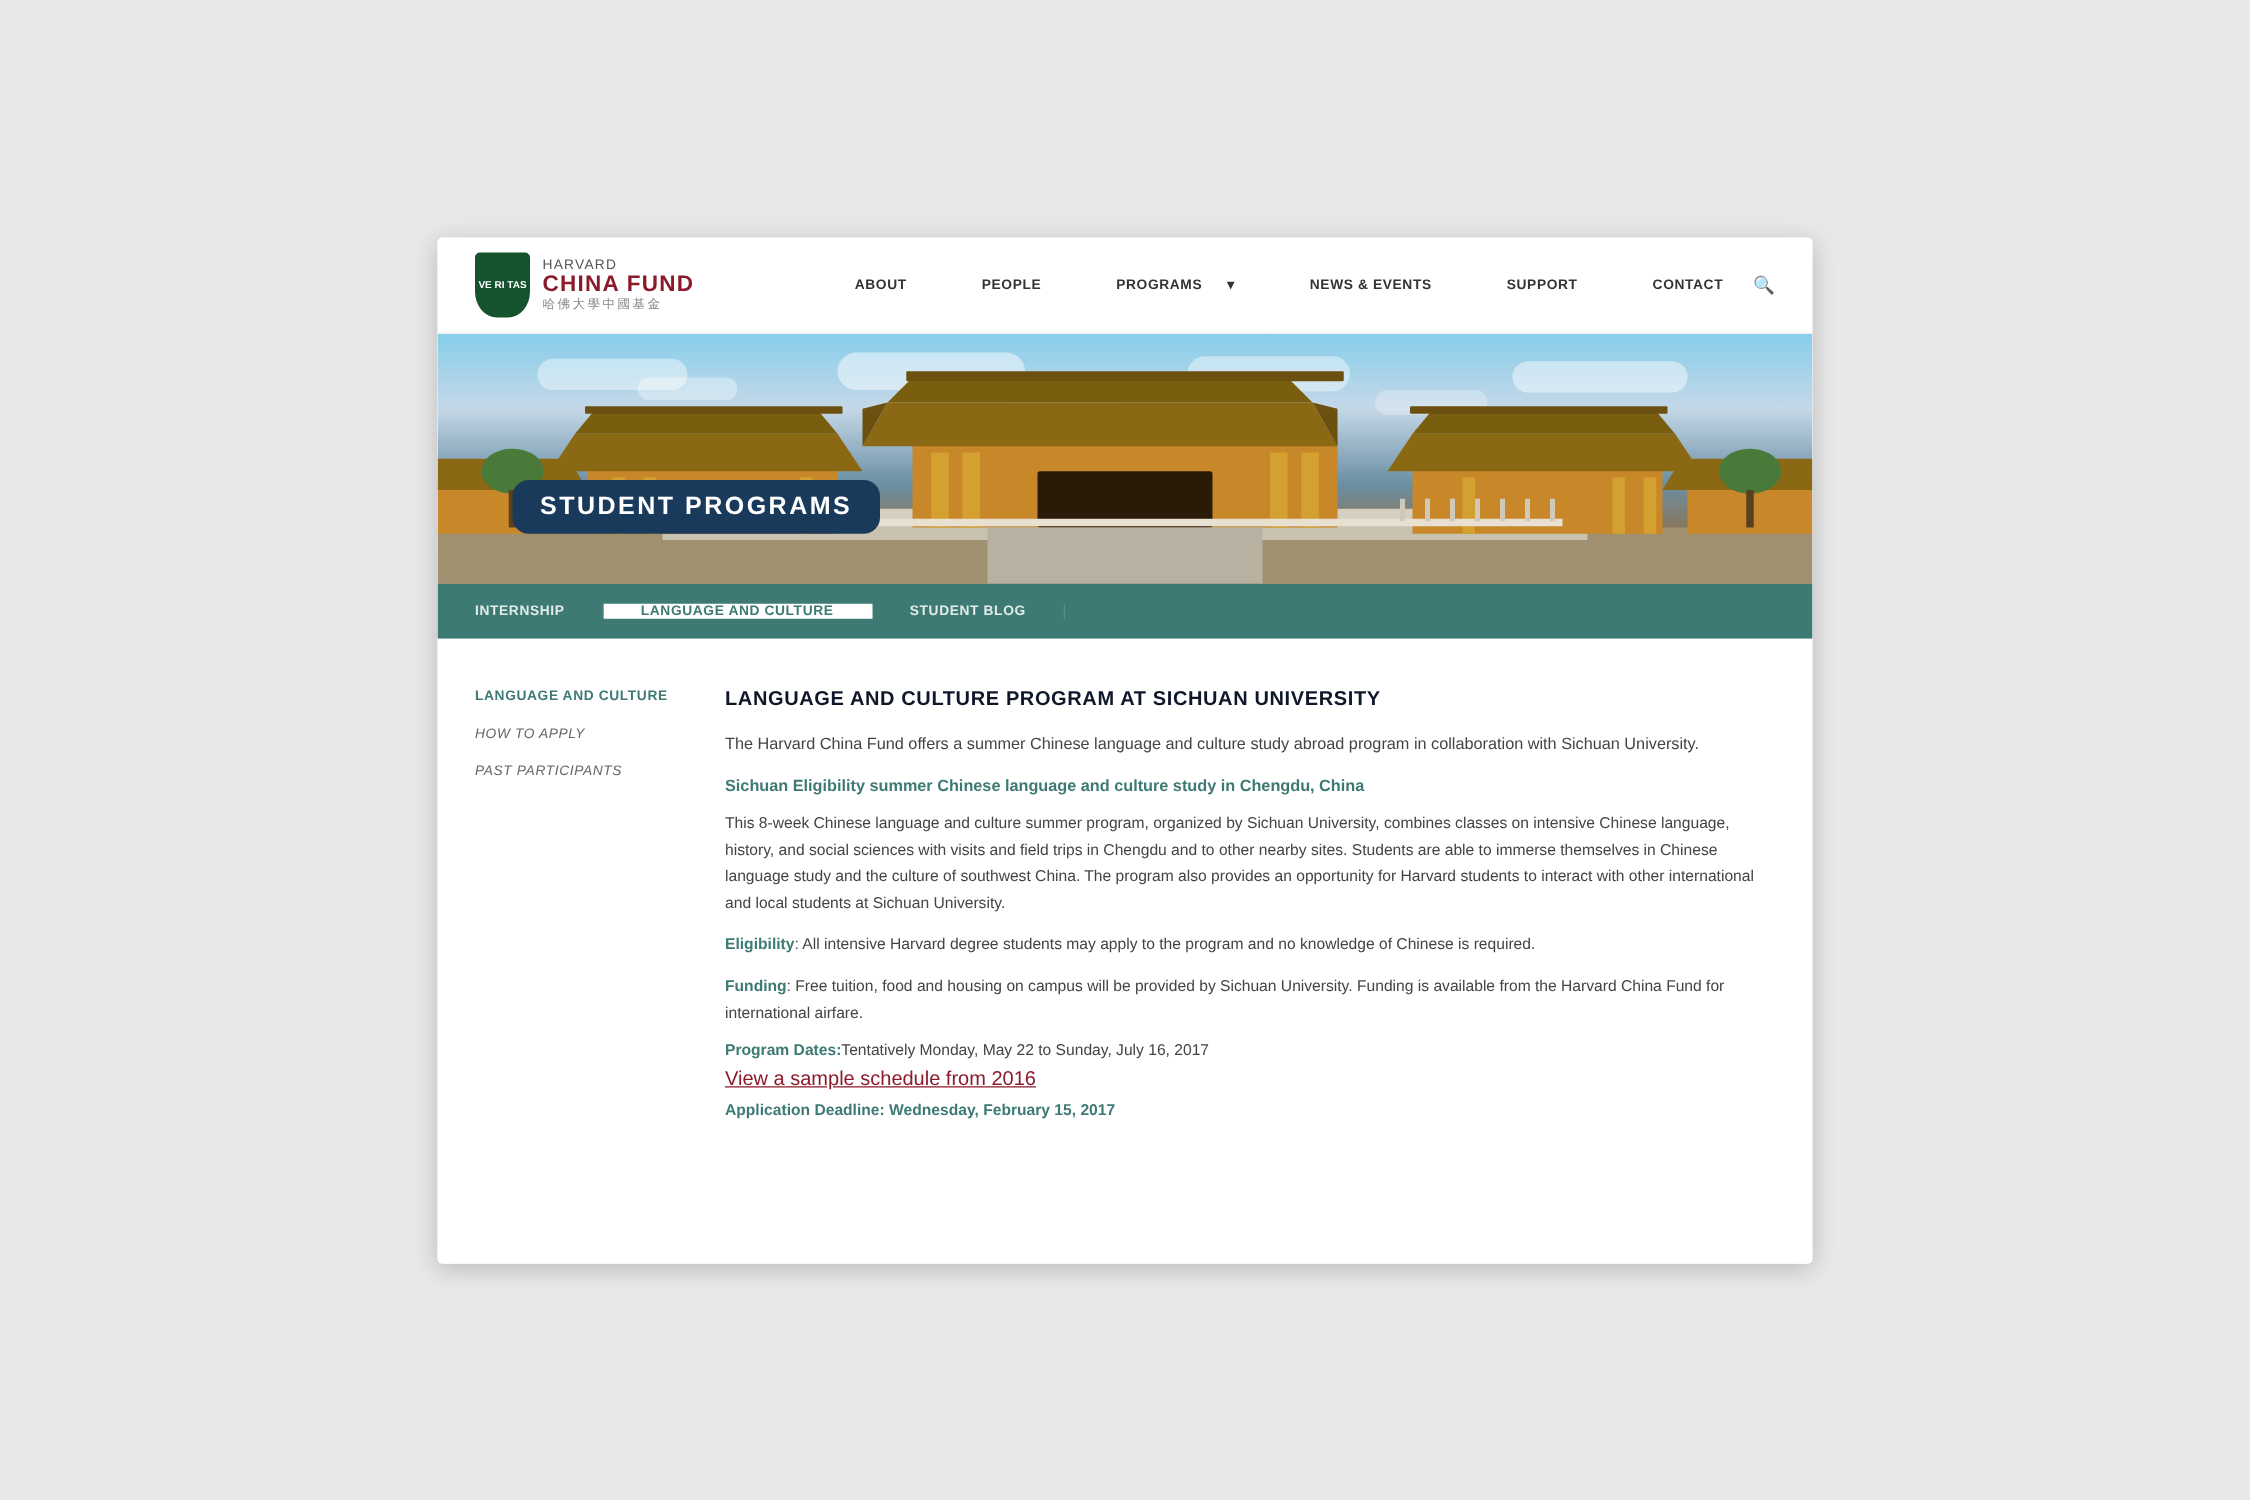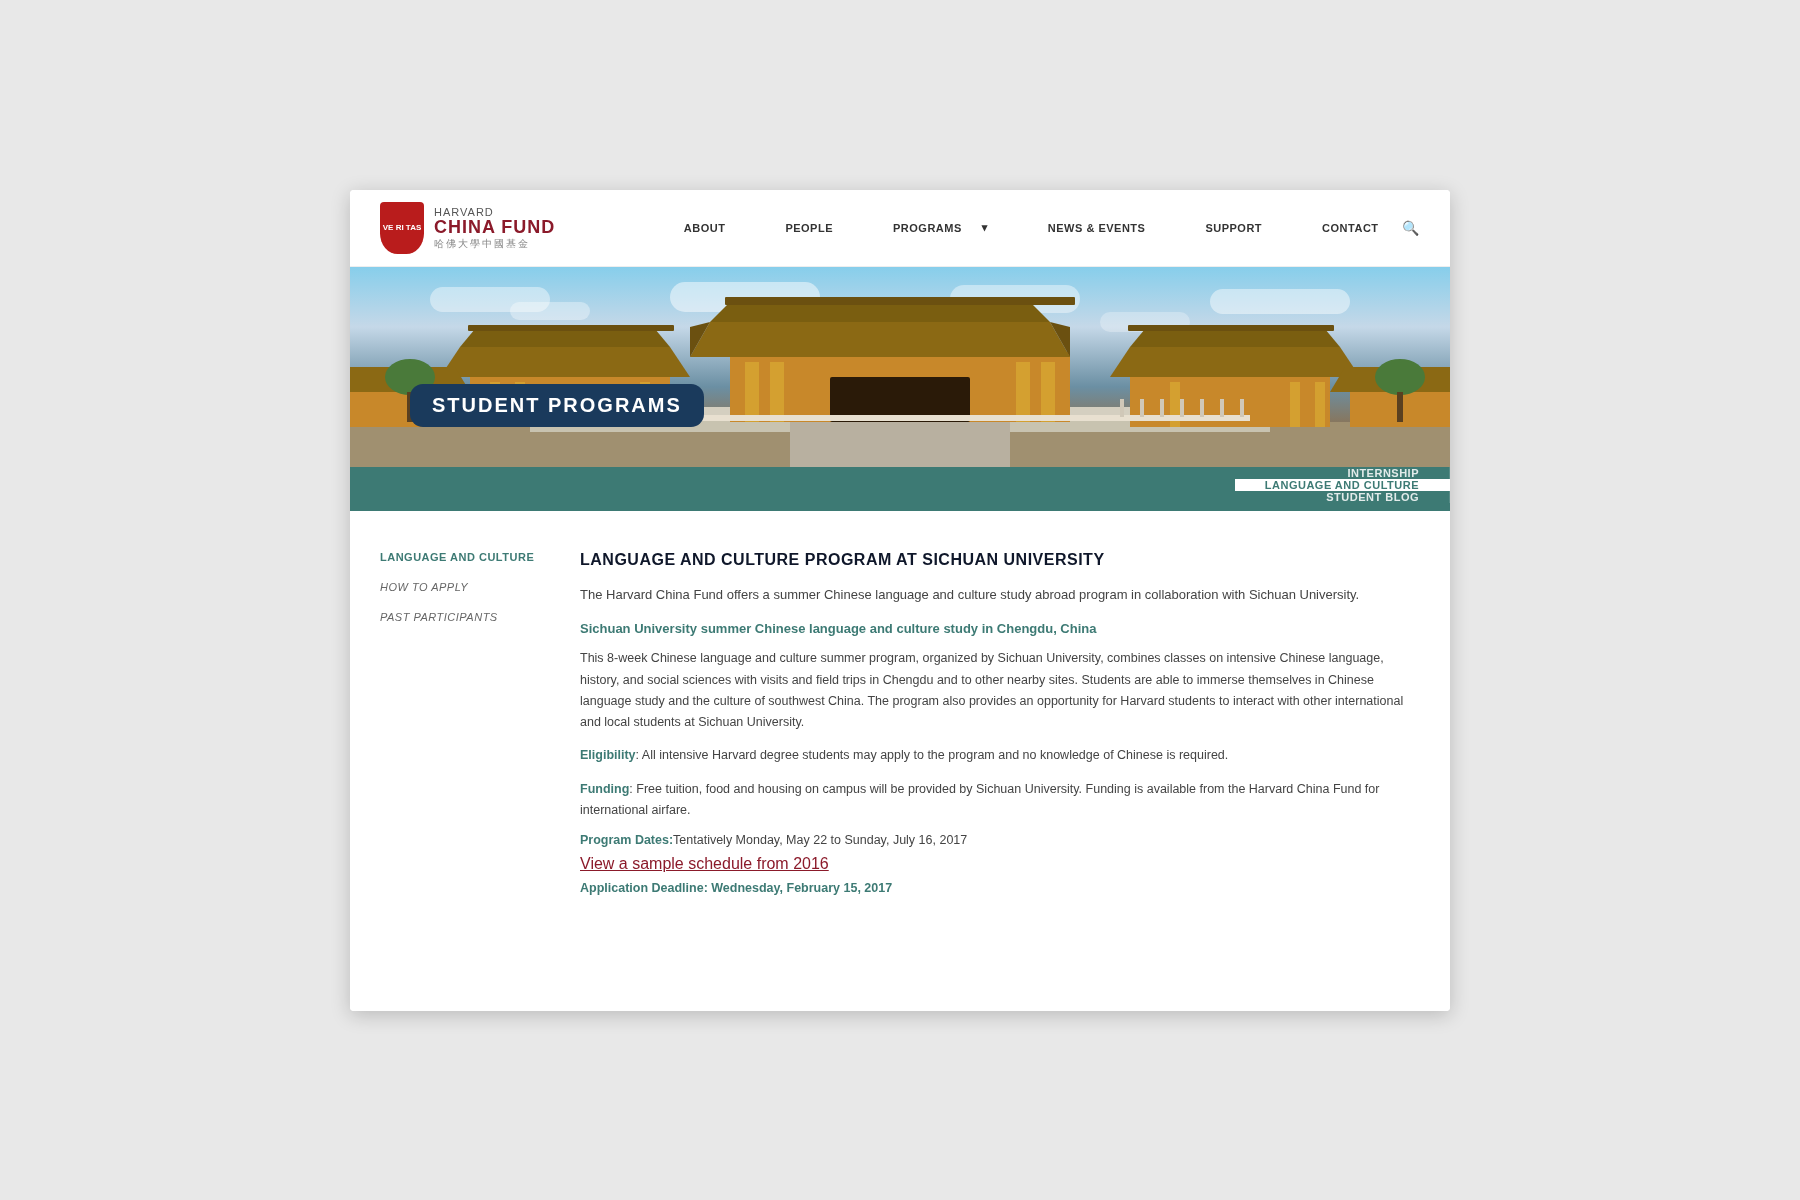--- a/index.html
+++ b/index.html
@@ -29,21 +29,21 @@
       border-bottom: 1px solid #eee;
     }
     .logo-area {
       display: flex;
       align-items: center;
       gap: 10px;
     }
     .logo-shield {
       width: 44px;
       height: 52px;
-      background: #b91c1c;
+      background: #14532d;
       border-radius: 4px 4px 40% 40%;
       position: relative;
       display: flex;
       align-items: center;
       justify-content: center;
       flex-shrink: 0;
     }
     .logo-shield-inner {
       color: #fff;
       font-size: 8px;
@@ -127,23 +127,22 @@
       font-weight: bold;
       letter-spacing: 2px;
       text-transform: uppercase;
       padding: 10px 22px;
       border-radius: 13px;
     }
     
     .tab-bar {
       background: #3d7a74;
       display: flex;
-      align-items: flex-end;
+      align-items: center;
       height: 44px;
-      flex-direction: column;
     }
     .tab-item {
       display: flex;
       align-items: center;
       padding: 0 30px;
       font-size: 11px;
       font-weight: bold;
       color: rgba(255,255,255,0.85);
       letter-spacing: 0.5px;
       text-transform: uppercase;
@@ -365,21 +364,21 @@
 
     <aside class="sidebar">
       <a class="sidebar-link">LANGUAGE AND CULTURE</a>
       <a class="sidebar-link inactive">HOW TO APPLY</a>
       <a class="sidebar-link inactive">PAST PARTICIPANTS</a>
     </aside>
 
     <main class="main-content">
       <h1 class="main-title">LANGUAGE AND CULTURE PROGRAM AT SICHUAN UNIVERSITY</h1>
       <p class="intro-text">The Harvard China Fund offers a summer Chinese language and culture study abroad program in collaboration with Sichuan University.</p>
-      <span class="subheading-link">Sichuan University summer Chinese language and culture study in Chengdu, China</span>
+      <span class="subheading-link">Sichuan Eligibility summer Chinese language and culture study in Chengdu, China</span>
       <p class="body-text">This 8-week Chinese language and culture summer program, organized by Sichuan University, combines classes on intensive Chinese language, history, and social sciences with visits and field trips in Chengdu and to other nearby sites. Students are able to immerse themselves in Chinese language study and the culture of southwest China. The program also provides an opportunity for Harvard students to interact with other international and local students at Sichuan University.</p>
       <p class="body-text">
         <span class="label-bold">Eligibility</span><span>: All intensive Harvard degree students may apply to the program and no knowledge of Chinese is required.</span>
       </p>
       <p class="body-text">
         <span class="label-bold">Funding</span><span>: Free tuition, food and housing on campus will be provided by Sichuan University. Funding is available from the Harvard China Fund for international airfare.</span>
       </p>
       <p class="program-dates">
         <span class="label-bold">Program Dates:</span><span>Tentatively Monday, May 22 to Sunday, July 16, 2017</span>
       </p>

